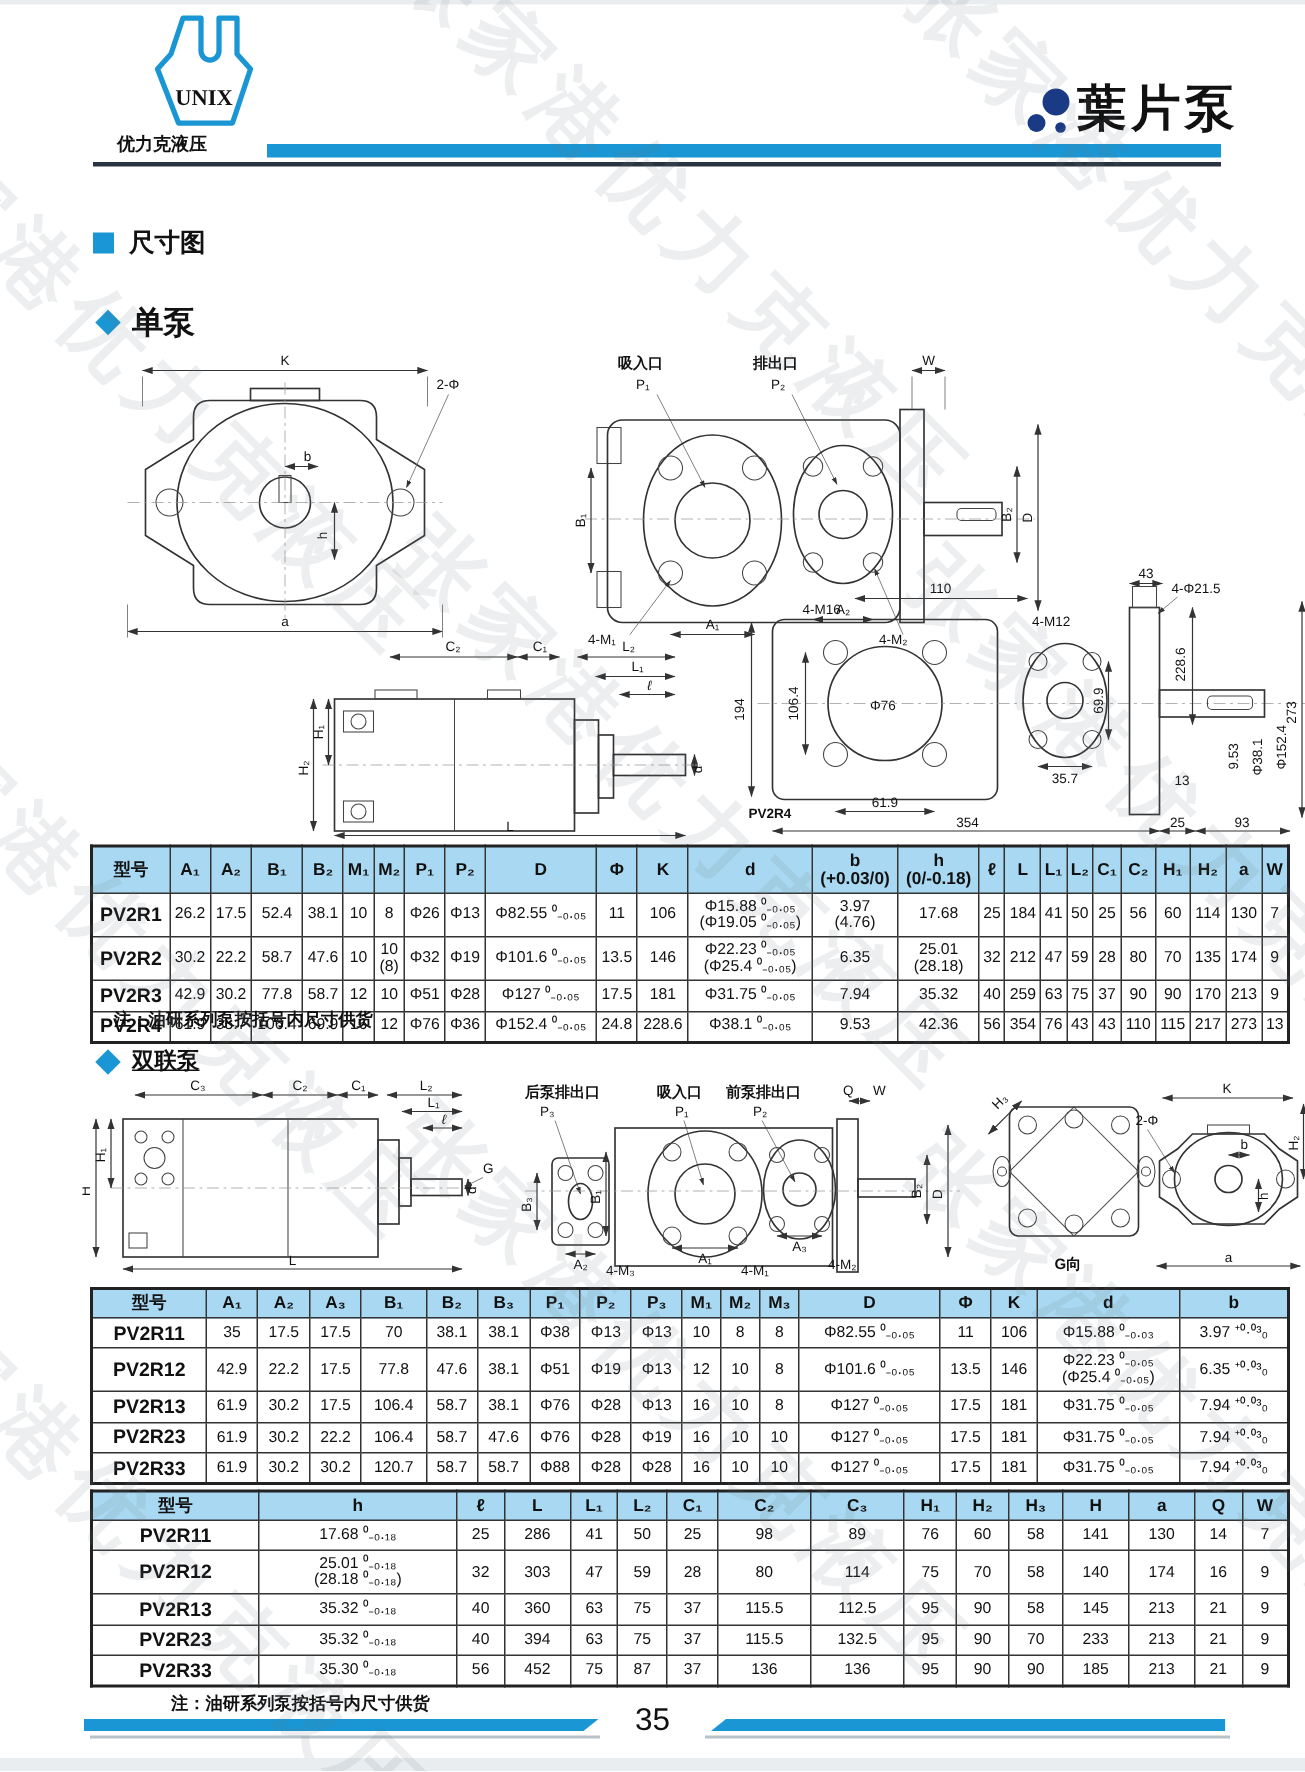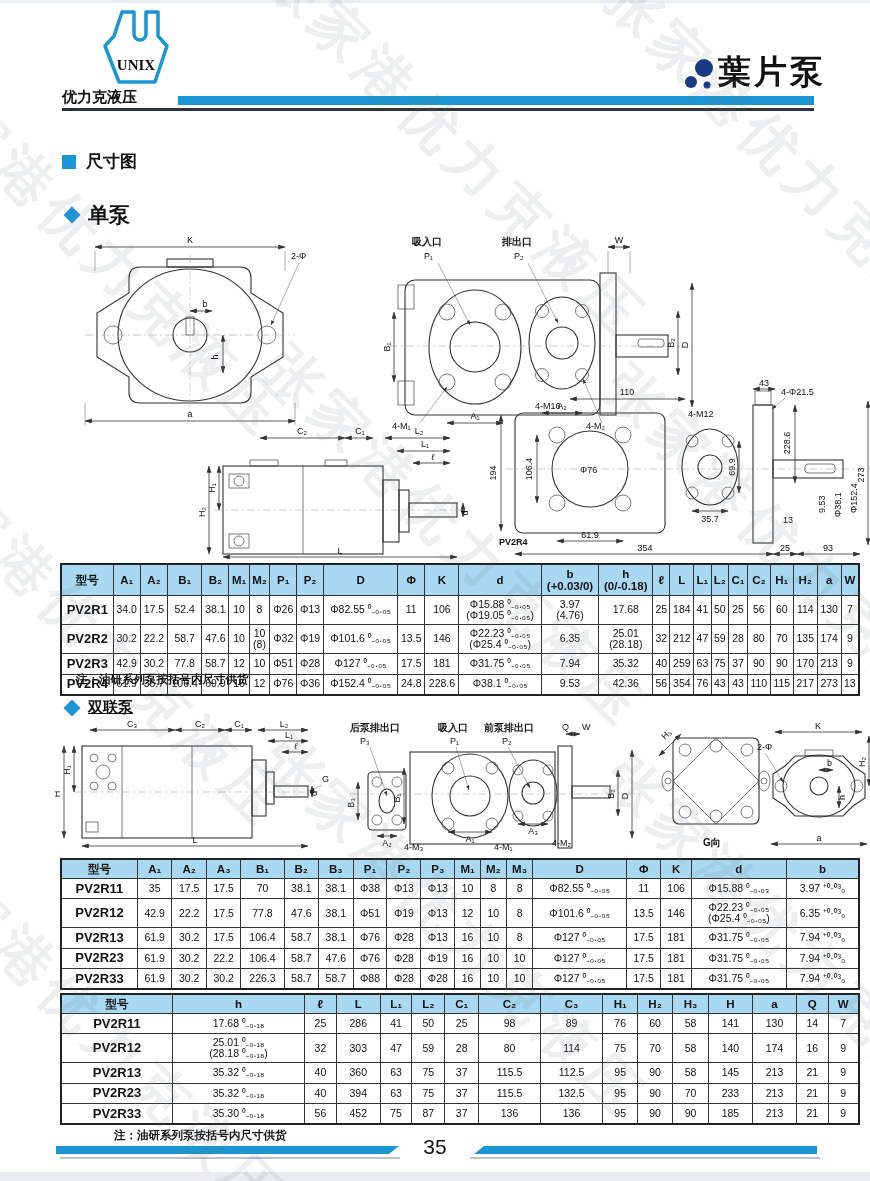--- a/index.html
+++ b/index.html
@@ -4,21 +4,21 @@
 <style>
   html,body{margin:0;padding:0;background:#fff;}
   .page{position:relative;width:870px;height:1181px;background:#fff;overflow:hidden;
         font-family:"Liberation Sans", sans-serif;color:#111;}
   .edge{position:absolute;left:0;width:870px;background:#e9edf0;}
   
   .wm{position:absolute;font-size:56px;font-weight:700;letter-spacing:8px;white-space:nowrap;
       color:rgba(110,120,135,0.13);transform:rotate(45deg);transform-origin:left top;
       pointer-events:none;z-index:40;}
   
-  .brand-sub{position:absolute;left:62px;top:88px;font-size:15px;font-weight:700;z-index:2;}
+  .brand-sub{position:absolute;left:78px;top:88px;font-size:12px;font-weight:700;z-index:2;}
   .bluebar{position:absolute;left:178px;top:96px;width:636px;height:9px;background:#1996d3;}
   .navyline{position:absolute;left:62px;top:108px;width:752px;height:3px;background:#2a3440;}
   .page-title{position:absolute;left:718px;top:50px;font-size:33px;font-weight:800;letter-spacing:3px;}
   
   .sec{position:absolute;display:flex;align-items:center;gap:10px;font-weight:700;}
   .sq{width:14px;height:14px;background:#1996d3;}
   .dm{width:12px;height:12px;background:#1996d3;transform:rotate(45deg);margin-left:2px;}
   
   table{border-collapse:collapse;width:800px;border:2px solid #222;background:#fff;}
   th{background:#a9d9f2;font-weight:700;font-size:11.5px;border:1px solid #333;
@@ -279,21 +279,21 @@
             <th>C₂</th>
             <th>H₁</th>
             <th>H₂</th>
             <th>a</th>
             <th>W</th>
           </tr>
         </thead>
         <tbody>
           <tr>
             <td>PV2R1</td>
-            <td>34.0</td>
+            <td>26.2</td>
             <td>17.5</td>
             <td>52.4</td>
             <td>38.1</td>
             <td>10</td>
             <td>8</td>
             <td>Φ26</td>
             <td>Φ13</td>
             <td>Φ82.55 ⁰₋₀.₀₅</td>
             <td>11</td>
             <td>106</td>
@@ -650,21 +650,21 @@
             <td>17.5</td>
             <td>181</td>
             <td>Φ31.75 ⁰₋₀.₀₅</td>
             <td>7.94 ⁺⁰·⁰³₀</td>
           </tr>
           <tr>
             <td>PV2R33</td>
             <td>61.9</td>
             <td>30.2</td>
             <td>30.2</td>
-            <td>226.3</td>
+            <td>120.7</td>
             <td>58.7</td>
             <td>58.7</td>
             <td>Φ88</td>
             <td>Φ28</td>
             <td>Φ28</td>
             <td>16</td>
             <td>10</td>
             <td>10</td>
             <td>Φ127 ⁰₋₀.₀₅</td>
             <td>17.5</td>

